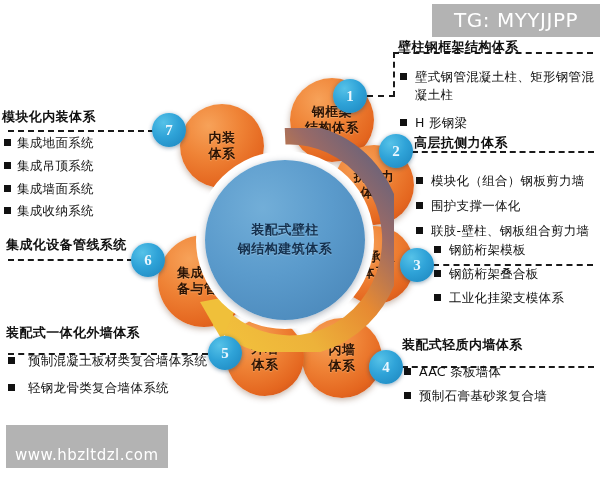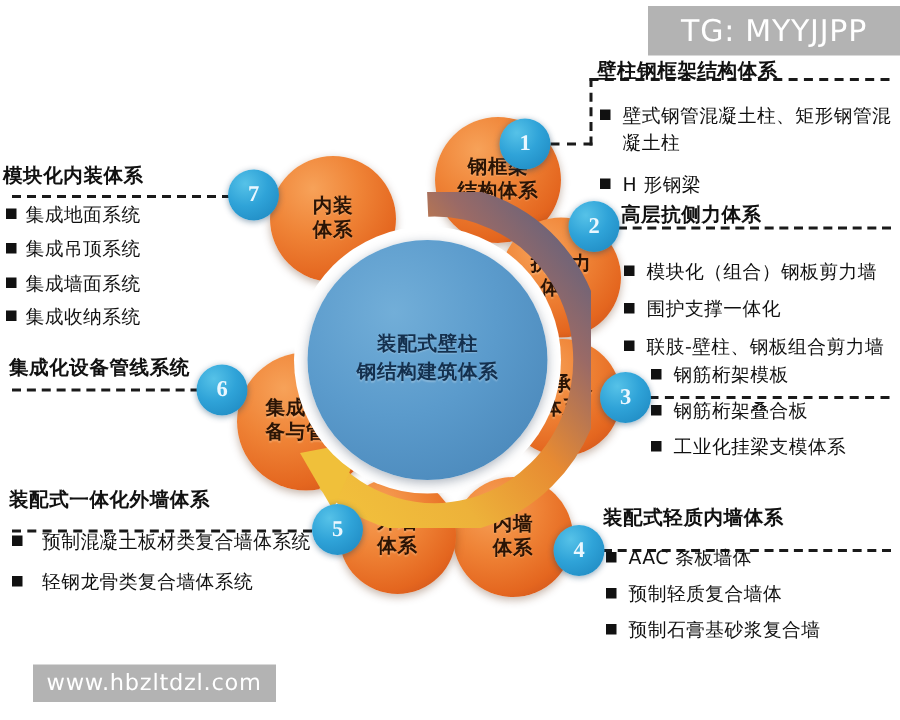--- a/index.html
+++ b/index.html
@@ -10,21 +10,21 @@
   }
   .stage{position:absolute;inset:0;}
 
   
   .wm{
     position:absolute;background:#b3b3b3;color:#ffffff;
     font-family:"DejaVu Sans","Liberation Sans",sans-serif;
     letter-spacing:.5px;white-space:nowrap;
   }
   #wm-tg{right:0;top:4px;padding:4px 22px 5px;font-size:20px;}
-  #wm-site{left:6px;bottom:12px;padding:3px 9px 4px;font-size:15px;margin-left:16px;}
+  #wm-site{left:6px;bottom:12px;padding:21px 9px 4px;font-size:15px;}
 
   
   .hub{
     position:absolute;left:205px;top:160px;width:160px;height:160px;
     border-radius:50%;
     background:radial-gradient(circle at 36% 30%,#72aed8 0%,#5b9bcc 45%,#4e8cbe 78%,#46739f 100%);
     box-shadow:0 2px 7px rgba(20,40,70,.35);
     display:flex;align-items:center;justify-content:center;
     z-index:6;
   }
@@ -211,21 +211,20 @@
       <li style="margin-bottom:6px;">钢筋桁架模板</li>
       <li style="margin-bottom:6px;">钢筋桁架叠合板</li>
       <li>工业化挂梁支模体系</li>
     </ul>
   </div>
 
   <div class="block" style="left:402px;top:336px;width:196px;">
     <div class="block-title">装配式轻质内墙体系</div>
     <ul class="items" style="margin-top:7px;">
       <li style="margin-bottom:6px;">AAC 条板墙体</li>
-      <li style="margin-bottom:6px;">预制轻质复合墙体</li>
       <li>预制石膏基砂浆复合墙</li>
     </ul>
   </div>
 
   <div class="block" style="left:6px;top:324px;width:212px;">
     <div class="block-title">装配式一体化外墙体系</div>
     <ul class="items" style="margin-top:8px;">
       <li style="margin-bottom:9px;padding-left:22px;">预制混凝土板材类复合墙体系统</li>
       <li style="padding-left:22px;">轻钢龙骨类复合墙体系统</li>
     </ul>

